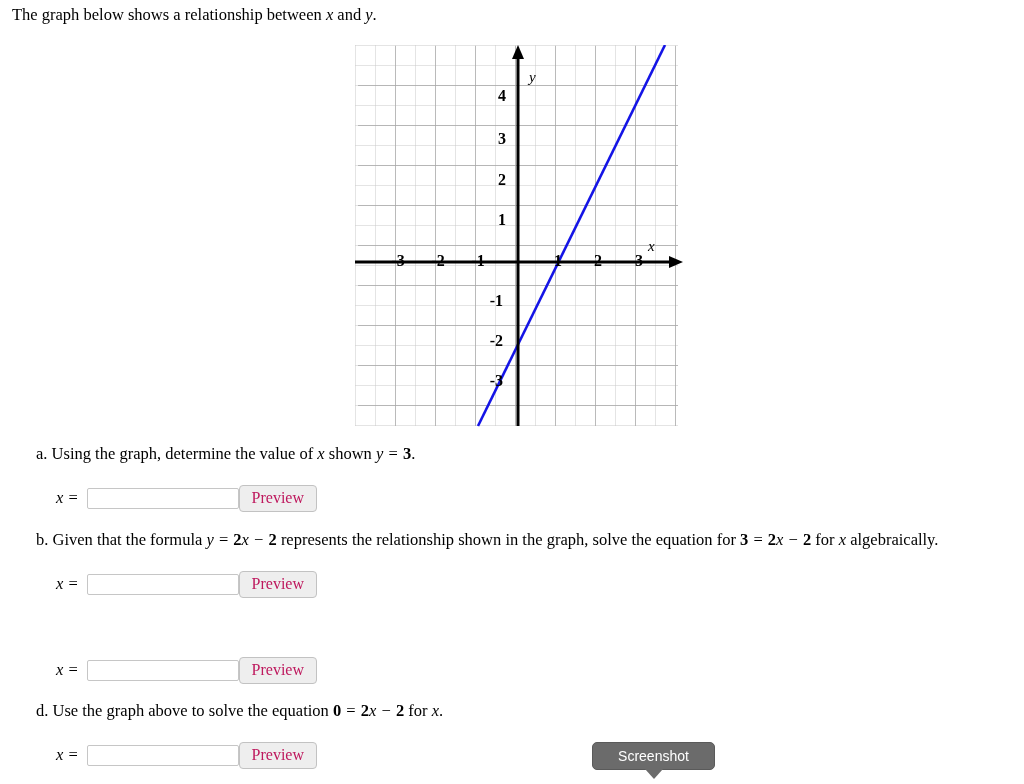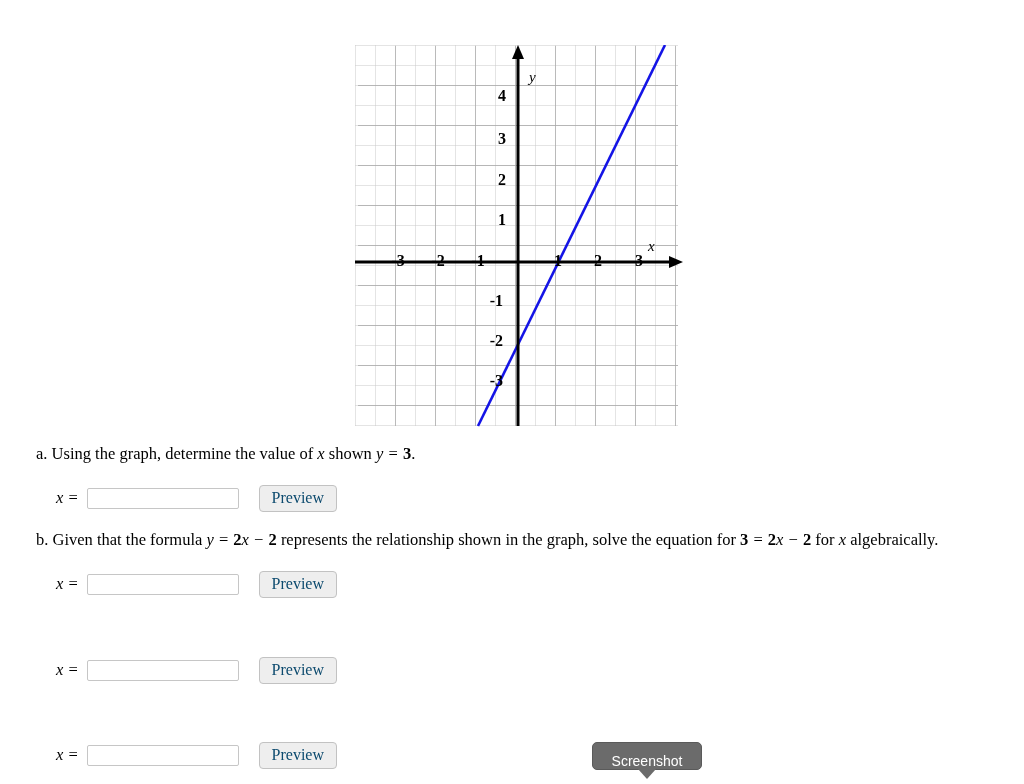--- a/index.html
+++ b/index.html
@@ -86,48 +86,48 @@
     background: #ffffff;
     border-radius: 2px;
     font-family: "Liberation Sans", sans-serif;
     font-size: 13px;
     padding: 0 4px;
     box-sizing: border-box;
     outline: none;
     color: #000;
   }
   .preview-btn {
-    margin-left: 20px;
+    margin-left: 0;
     min-width: 78px;
     height: 27px;
     background: #eeeeee;
     border: 1px solid #c2c2c2;
     border-radius: 4px;
     font-family: "Liberation Serif", "DejaVu Serif", serif;
     font-size: 16px;
-    color: #0c4a6e;
+    color: #be185d;
     cursor: pointer;
     padding: 0 10px;
   }
 
   
   .screenshot-tip {
     position: absolute;
     left: 592px;
     top: 742px;
-    width: 110px;
+    width: 123px;
     height: 28px;
     background: #6b6b6b;
     border: 1px solid #5a5a5a;
     border-radius: 5px;
     color: #ffffff;
     font-family: "Liberation Sans", "DejaVu Sans", sans-serif;
     font-size: 14px;
     display: flex;
-    align-items: flex-end;
+    align-items: center;
     justify-content: center;
     box-sizing: border-box;
   }
   .screenshot-tip::after {
     content: "";
     position: absolute;
     left: 50%;
     bottom: -10px;
     margin-left: -9px;
     width: 0;
@@ -135,20 +135,23 @@
     border-left: 9px solid transparent;
     border-right: 9px solid transparent;
     border-top: 10px solid #6b6b6b;
   }
 </style>
 </head>
 <body>
 
 <div class="page">
 
+  <div class="intro">
+    <span>The graph below shows a relationship between </span><span class="mi">x</span><span> and </span><span class="mi">y</span><span>.</span>
+  </div>
 
   <div class="graph-wrap">
     <svg width="330" height="385" viewBox="0 0 330 385">
       <defs>
         <pattern id="minorGrid" width="20" height="20" patternUnits="userSpaceOnUse">
           <path d="M 20 0 L 0 0 0 20" fill="none" stroke="#c9c9c9" stroke-width="1"></path>
         </pattern>
         <pattern id="majorGrid" width="40" height="40" patternUnits="userSpaceOnUse">
           <path d="M 40 0 L 0 0 0 40" fill="none" stroke="#a8a8a8" stroke-width="1.4"></path>
         </pattern>
@@ -205,20 +208,21 @@
     <input class="answer-input" type="text" value="" style="">
     <button class="preview-btn">Preview</button>
   </div>
 
   <div class="answer-row" style="top:657px;">
     <span class="xeq"><span class="mi">x</span> <span class="op">=</span></span>
     <input class="answer-input" type="text" value="" style="">
     <button class="preview-btn">Preview</button>
   </div>
 
+  <div class="question" style="top:700px;"><span>d. Use the graph above to solve the equation </span><span class="mn">0</span><span class="op"> = </span><span class="mn">2</span><span class="mi">x</span><span class="op"> − </span><span class="mn">2</span><span> for </span><span class="mi">x</span><span>.</span></div>
   <div class="answer-row" style="top:742px;">
     <span class="xeq"><span class="mi">x</span> <span class="op">=</span></span>
     <input class="answer-input" type="text" value="" style="">
     <button class="preview-btn">Preview</button>
   </div>
 
   <div class="screenshot-tip">
     <span>Screenshot</span>
   </div>
 

